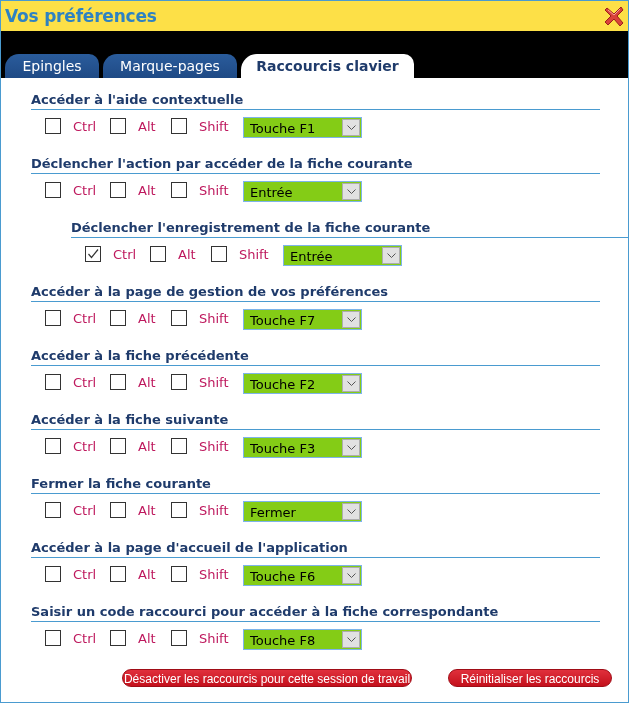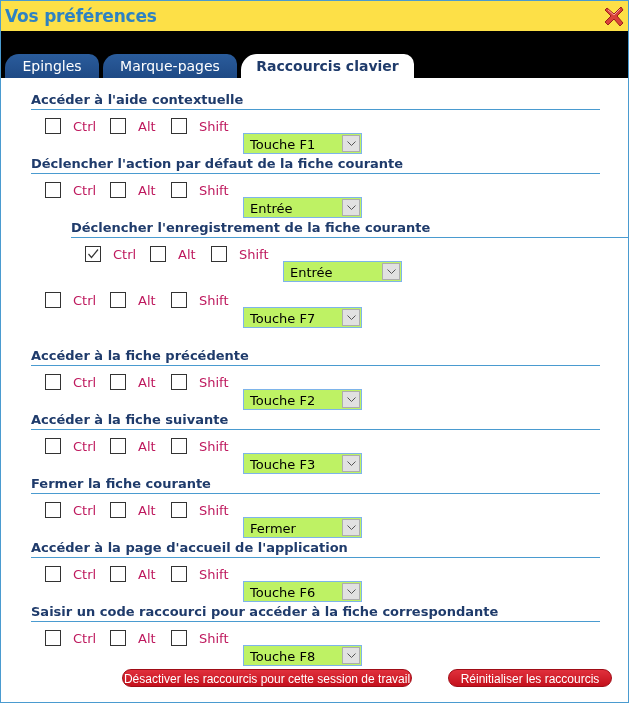--- a/index.html
+++ b/index.html
@@ -13,21 +13,21 @@
   .tab { position: absolute; top: 23px; height: 24px; border-radius: 14px 10px 0 0; font-size: 14px; text-align: center; line-height: 24px; cursor: pointer; }
   .tab.inactive { background: linear-gradient(#2a5c9c, #1f4a85); color: #fff; }
   .tab.active { background: #fff; color: #1f3b6b; font-weight: bold; border-radius: 16px 10px 0 0; }
   .content { position: absolute; left: 0; top: 77px; width: 627px; }
   .section { position: absolute; left: 30px; width: 569px; }
   .sec-title { font-size: 13px; font-weight: bold; color: #1f3b6b; height: 18px; border-bottom: 1px solid #4a9bd0; white-space: nowrap; }
   .row { position: relative; height: 28px; }
   .cb { position: absolute; top: 8px; width: 16px; height: 16px; border: 1px solid #333; background: #fff; cursor: pointer; }
   .cb svg { position: absolute; left: 1px; top: 1px; }
   .lbl { position: absolute; top: 9px; font-size: 13px; color: #be185d; }
-  .select { position: absolute; left: 212px; top: 23px; width: 119px; height: 21px; border: 1px solid #7eb4ea; background: #bef264; cursor: pointer; }
+  .select { position: absolute; left: 212px; top: 7px; width: 119px; height: 21px; border: 1px solid #7eb4ea; background: #84cc16; cursor: pointer; }
   .select .val { position: absolute; left: 6px; top: 3px; font-size: 13px; color: #000; }
   .select .arrow { position: absolute; right: 1px; top: 1px; width: 18px; height: 17px; background: #e1e1e1; border: 1px solid #adadad; }
   .select .arrow svg { position: absolute; left: 4px; top: 5px; }
   .btn { position: absolute; top: 668px; height: 18px; border-radius: 9px; background: linear-gradient(#e0303c, #c4101c); color: #fff; font-size: 12px; line-height: 18px; text-align: center; font-family: "Liberation Sans", sans-serif; cursor: pointer; border: 1px solid #a00c16; white-space: nowrap; }
 </style>
 </head>
 <body>
 
 <div class="dialog">
   <div class="titlebar">
@@ -60,21 +60,21 @@
         <span class="val">Touche F1</span>
         <span class="arrow">
           <svg width="9" height="6" viewBox="0 0 9 6">
                 <path d="M0.5 0.5 L4.5 4.5 L8.5 0.5" fill="none" stroke="#555" stroke-width="1"></path>
               </svg>
         </span>
       </div>
     </div>
   </div>
       <div class="section" style="top: 78px;">
-    <div class="sec-title">Déclencher l'action par défaut de la fiche courante</div>
+    <div class="sec-title">Déclencher l'action par accéder de la fiche courante</div>
     <div class="row">
       <div class="cb" style="left:14px;"></div>
       <span class="lbl" style="left:42px;">Ctrl</span>
       <div class="cb" style="left:79px;"></div>
       <span class="lbl" style="left:107px;">Alt</span>
       <div class="cb" style="left:140px;"></div>
       <span class="lbl" style="left:168px;">Shift</span>
       <div class="select">
         <span class="val">Entrée</span>
         <span class="arrow">
@@ -102,20 +102,21 @@
         <span class="val">Entrée</span>
         <span class="arrow">
           <svg width="9" height="6" viewBox="0 0 9 6">
                 <path d="M0.5 0.5 L4.5 4.5 L8.5 0.5" fill="none" stroke="#555" stroke-width="1"></path>
               </svg>
         </span>
       </div>
     </div>
   </div>
       <div class="section" style="top: 206px;">
+    <div class="sec-title">Accéder à la page de gestion de vos préférences</div>
     <div class="row">
       <div class="cb" style="left:14px;"></div>
       <span class="lbl" style="left:42px;">Ctrl</span>
       <div class="cb" style="left:79px;"></div>
       <span class="lbl" style="left:107px;">Alt</span>
       <div class="cb" style="left:140px;"></div>
       <span class="lbl" style="left:168px;">Shift</span>
       <div class="select">
         <span class="val">Touche F7</span>
         <span class="arrow">

